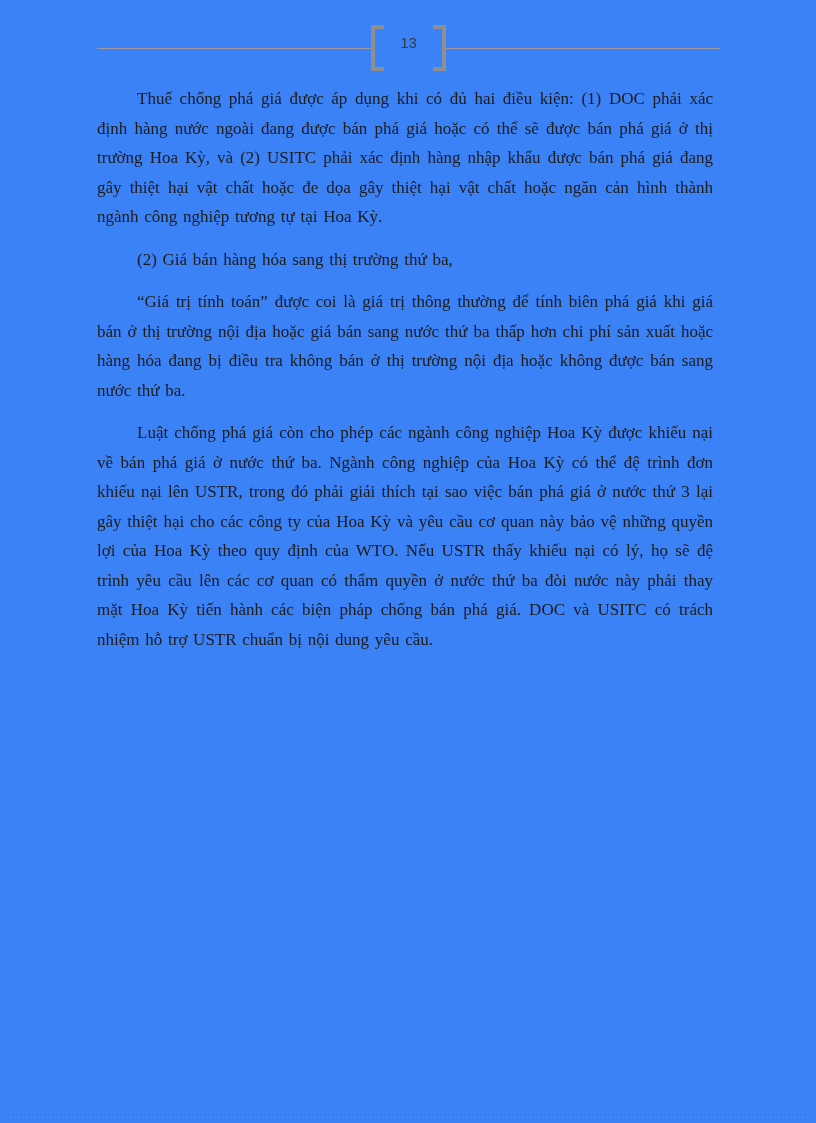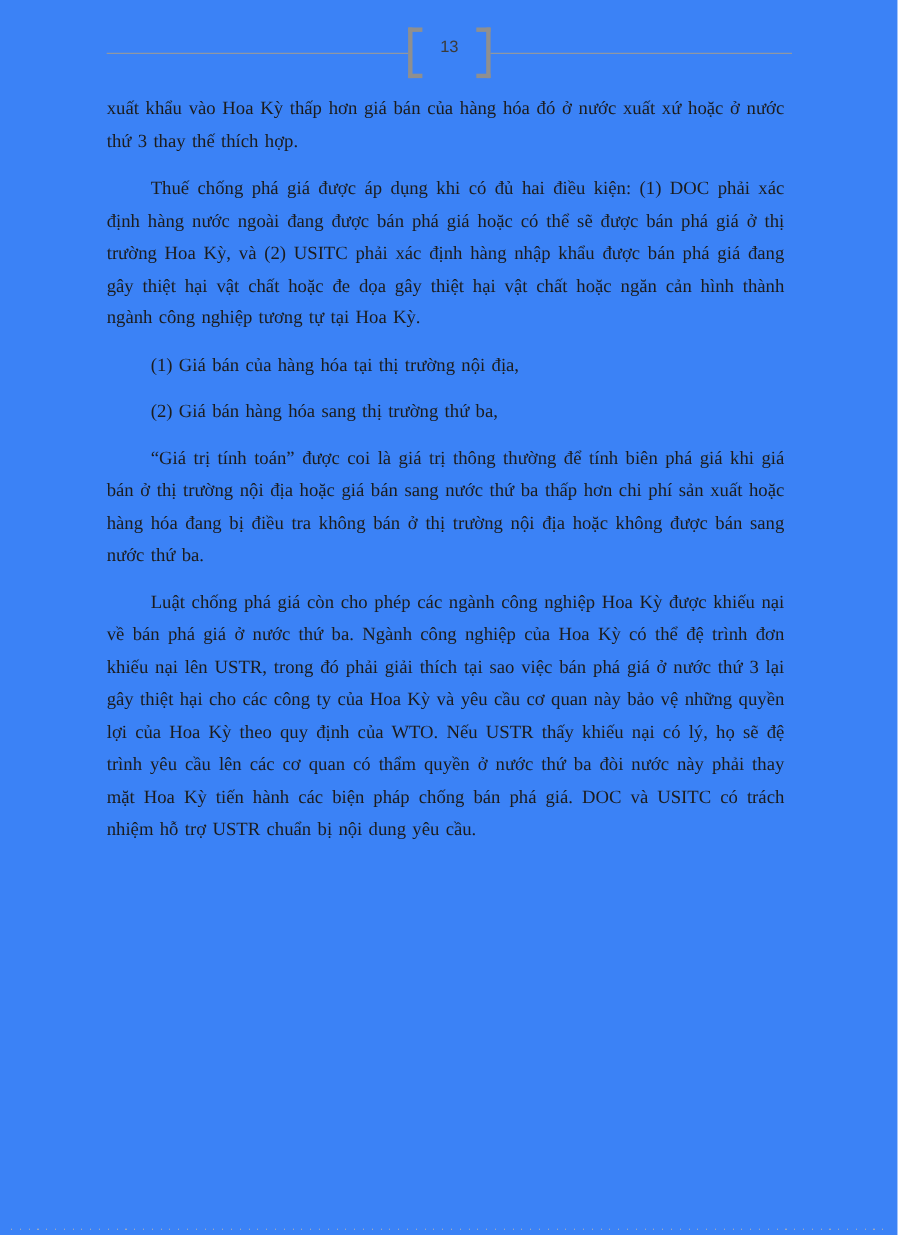--- a/index.html
+++ b/index.html
@@ -95,23 +95,21 @@
 
   <div class="header">
     <span class="rule"></span>
     <span class="bracket left"></span>
     <span class="page-number">13</span>
     <span class="bracket right"></span>
     <span class="rule"></span>
   </div>
 
   <div class="content">
-    <p class="para no-indent">xuất khẩu vào Hoa Kỳ thấp hơn giá bán của hàng hóa đó ở nước xuất xứ hoặc ở nước thứ 3 thay thế thích hợp.</p>
     <p class="para">Thuế chống phá giá được áp dụng khi có đủ hai điều kiện: (1) DOC phải xác định hàng nước ngoài đang được bán phá giá hoặc có thể sẽ được bán phá giá ở thị trường Hoa Kỳ, và (2) USITC phải xác định hàng nhập khẩu được bán phá giá đang gây thiệt hại vật chất hoặc đe dọa gây thiệt hại vật chất hoặc ngăn cản hình thành ngành công nghiệp tương tự tại Hoa Kỳ.</p>
-    <p class="para">(1) Giá bán của hàng hóa tại thị trường nội địa,</p>
     <p class="para">(2) Giá bán hàng hóa sang thị trường thứ ba,</p>
     <p class="para">“Giá trị tính toán” được coi là giá trị thông thường để tính biên phá giá khi giá bán ở thị trường nội địa hoặc giá bán sang nước thứ ba thấp hơn chi phí sản xuất hoặc hàng hóa đang bị điều tra không bán ở thị trường nội địa hoặc không được bán sang nước thứ ba.</p>
     <p class="para">Luật chống phá giá còn cho phép các ngành công nghiệp Hoa Kỳ được khiếu nại về bán phá giá ở nước thứ ba. Ngành công nghiệp của Hoa Kỳ có thể đệ trình đơn khiếu nại lên USTR, trong đó phải giải thích tại sao việc bán phá giá ở nước thứ 3 lại gây thiệt hại cho các công ty của Hoa Kỳ và yêu cầu cơ quan này bảo vệ những quyền lợi của Hoa Kỳ theo quy định của WTO. Nếu USTR thấy khiếu nại có lý, họ sẽ đệ trình yêu cầu lên các cơ quan có thẩm quyền ở nước thứ ba đòi nước này phải thay mặt Hoa Kỳ tiến hành các biện pháp chống bán phá giá. DOC và USITC có trách nhiệm hỗ trợ USTR chuẩn bị nội dung yêu cầu.</p>
   </div>
 
   <div class="bottom-dotted"></div>
 
 </div>
 
 </body></html>

